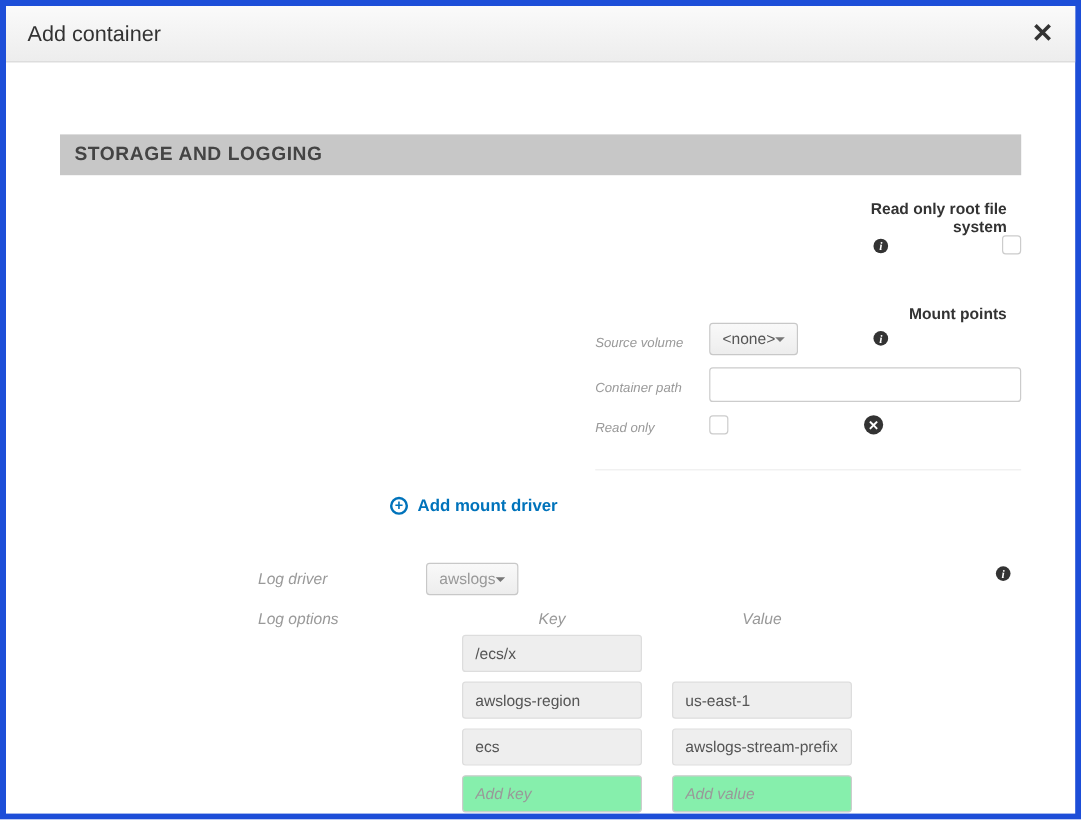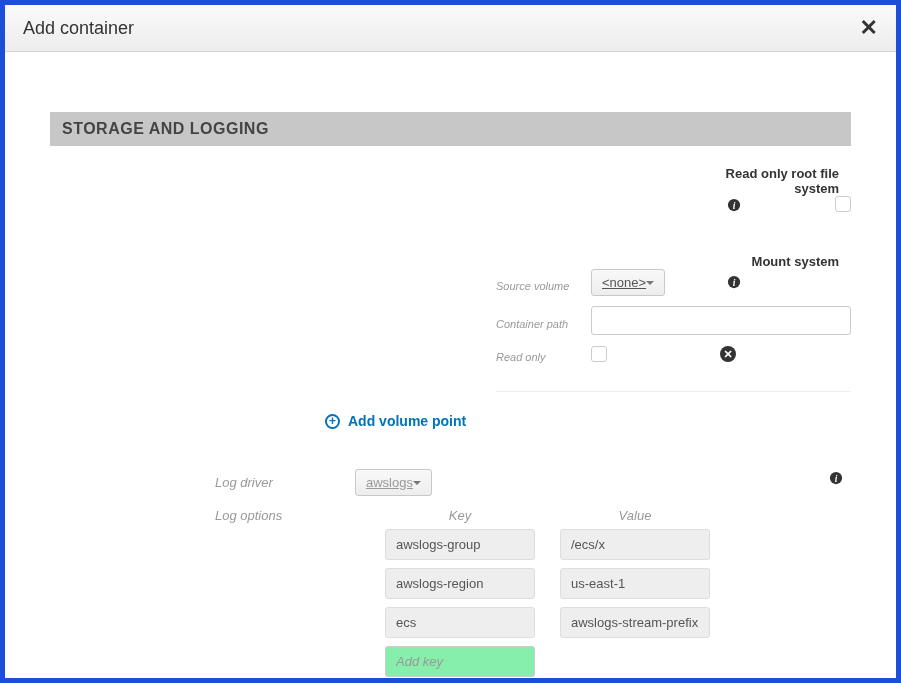--- a/index.html
+++ b/index.html
@@ -137,21 +137,20 @@
       background: linear-gradient(to bottom, #f9f9f9, #ededed);
       border: 1px solid #c8c8c8;
       border-radius: 3px;
       padding: 5px 10px;
       font-size: 13px;
       color: #555;
       cursor: pointer;
       display: inline-flex;
       align-items: center;
       gap: 0;
-      text-decoration: underline;
     }
     .dropdown-btn .caret {
       width: 0; height: 0;
       border-left: 4px solid transparent;
       border-right: 4px solid transparent;
       border-top: 4px solid #777;
     }
     .dropdown-btn.disabled {
       color: #999;
       cursor: default;
@@ -254,21 +253,21 @@
         <div class="info-icon">
           <svg viewBox="0 0 16 16">
               <circle cx="8" cy="8" r="7" fill="#333"></circle>
               <text x="8" y="12" text-anchor="middle" font-size="11" font-family="serif" font-style="italic" fill="#fff" font-weight="bold">i</text>
             </svg>
         </div>
       </div>
     </div>
 
     <div class="form-row mount-section">
-      <div class="form-label">Mount system</div>
+      <div class="form-label">Mount points</div>
       <div class="form-content" style="flex-direction:column; align-items:stretch;">
         <div class="info-icon" style="top:6px;">
           <svg viewBox="0 0 16 16">
               <circle cx="8" cy="8" r="7" fill="#333"></circle>
               <text x="8" y="12" text-anchor="middle" font-size="11" font-family="serif" font-style="italic" fill="#fff" font-weight="bold">i</text>
             </svg>
         </div>
         <div style="border-bottom:1px solid #eee; padding-bottom:18px;">
           <div class="mount-row">
             <div class="sub-label">Source volume</div>
@@ -286,21 +285,21 @@
             <div class="checkbox"></div>
             <div class="remove-circle">✕</div>
           </div>
         </div>
       </div>
     </div>
 
     <div class="add-link-row">
       <span class="add-link">
         <span class="plus-circle">+</span>
-        <span>Add volume point</span>
+        <span>Add mount driver</span>
       </span>
     </div>
 
 
     <div class="log-sub">
       <div class="log-sub-row" style="position:relative;">
         <div class="log-sub-label">Log driver</div>
         <button class="dropdown-btn disabled">
           <span>awslogs</span>
           <span class="caret"></span>
@@ -314,32 +313,32 @@
       </div>
 
       <div class="log-sub-row" style="align-items:flex-start;gap:30px;">
         <div class="log-sub-label">Log options</div>
         <div>
           <div class="kv-header">
             <span>Key</span>
             <span>Value</span>
           </div>
           <div class="kv-row">
-            <input class="kv-input" value="awslogs-group" style="">
             <input class="kv-input" value="/ecs/x" style="">
           </div>
           <div class="kv-row">
             <input class="kv-input" value="awslogs-region" style="">
             <input class="kv-input" value="us-east-1" style="">
           </div>
           <div class="kv-row">
             <input class="kv-input" value="ecs" style="">
             <input class="kv-input" value="awslogs-stream-prefix" style="">
           </div>
           <div class="kv-row">
             <input class="kv-input empty" placeholder="Add key" style="">
+            <input class="kv-input empty" placeholder="Add value" style="">
           </div>
         </div>
       </div>
     </div>
 
   </div>
 </div>
 
 </body></html>

